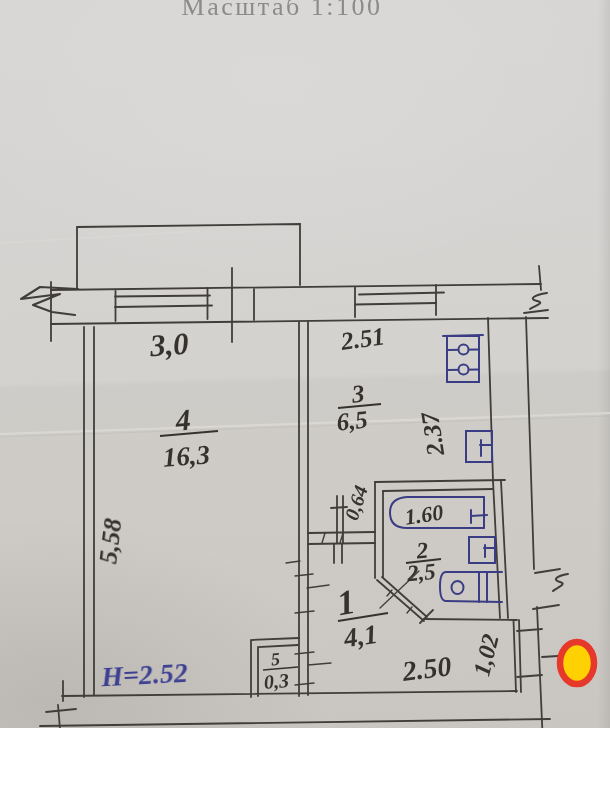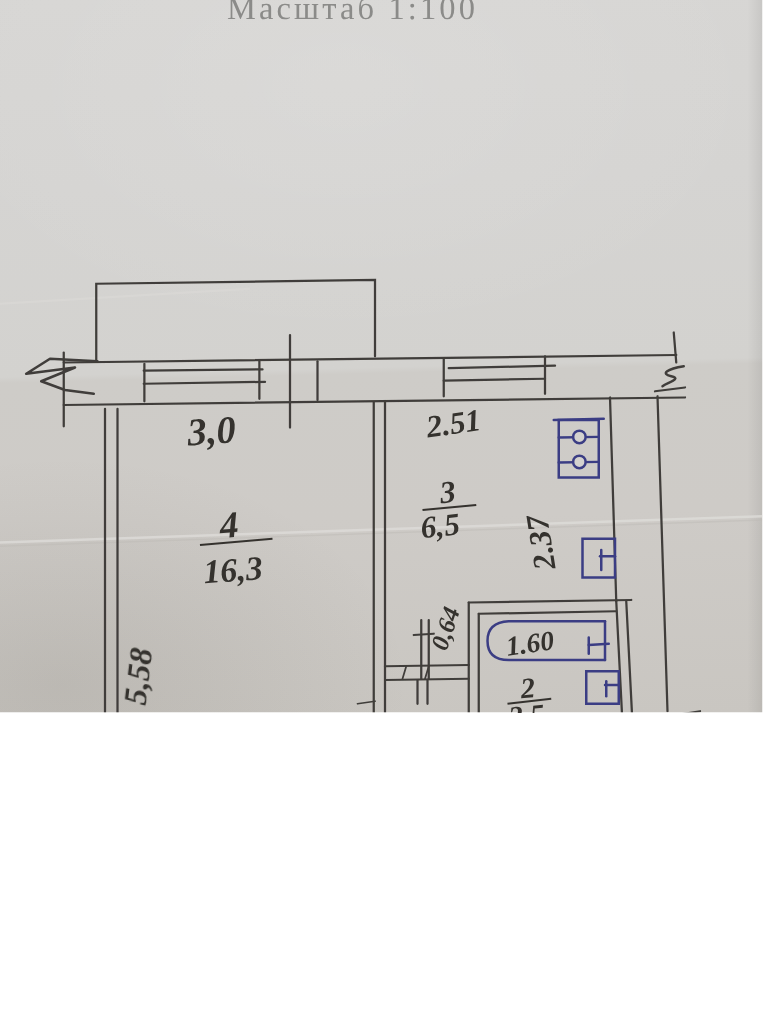--- a/index.html
+++ b/index.html
@@ -1,16 +1,16 @@
 <!DOCTYPE html>
 <html><head>
 <meta charset="utf-8">
 <style>
 html,body{margin:0;padding:0;}
-#page{position:relative;width:610px;height:570px;overflow:hidden;
+#page{position:relative;width:610px;height:728px;overflow:hidden;
 font-family:"Liberation Serif",serif;
 background:
 linear-gradient(to left, rgba(0,0,0,0.07), rgba(0,0,0,0) 12px),
 radial-gradient(ellipse 500px 300px at 45% 12%, rgba(255,255,255,0.10), rgba(255,255,255,0) 70%),
 radial-gradient(ellipse 400px 260px at 8% 96%, rgba(60,55,45,0.10), rgba(0,0,0,0) 70%),
 linear-gradient(178.5deg, #d7d6d4 0%, #d5d4d2 26%, #d3d2cf 51.5%, #ceccc8 52.3%, #cecbc7 72%, #c9c6c1 100%);
 }
 svg{position:absolute;left:0;top:0;}
 .cap{position:absolute;left:-23px;top:-8px;width:100%;text-align:center;
 font-size:26px;color:#8b8b89;letter-spacing:2.5px;}

